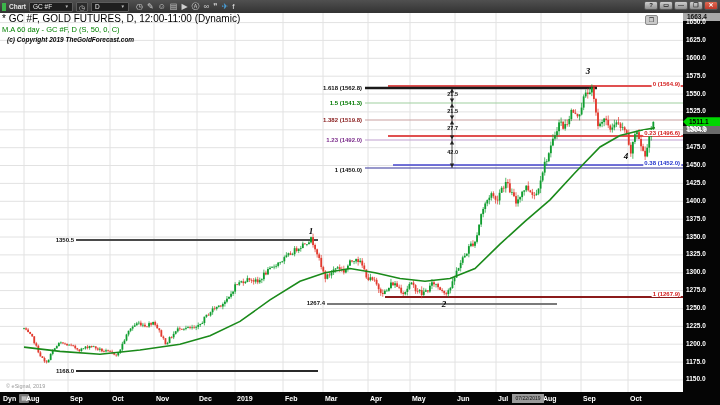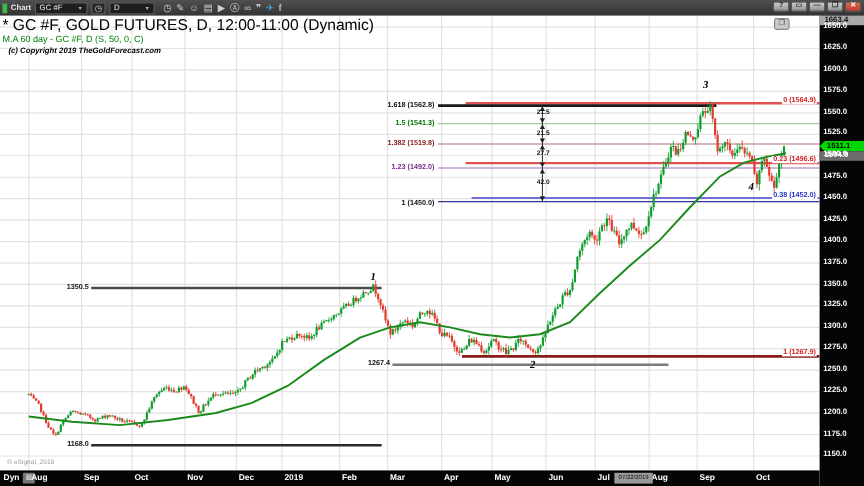--- a/index.html
+++ b/index.html
@@ -43,21 +43,21 @@
   .mlabel{position:absolute;top:3px;color:#fff;font-size:7px;font-weight:bold;line-height:1;}
   .date-tag{position:absolute;left:512px;top:2px;width:32px;height:9px;background:#9a9a9a;
             color:#111;font-size:5px;line-height:9px;text-align:center;z-index:2;}
   
   #labels{position:absolute;left:0;top:0;width:720px;height:405px;pointer-events:none;z-index:10;}
   .clabel{position:absolute;font-weight:bold;white-space:nowrap;line-height:1;}
   .clabel.bgw{background:#fff;padding:0 1px;}
   .clabel.wave{font-family:"Liberation Serif",serif;font-style:italic;}
   
   .titleblock{position:absolute;left:2px;top:14px;z-index:12;line-height:1;}
-  .t1{font-size:13px;color:#000;margin-bottom:2px;}
+  .t1{font-size:10px;color:#000;margin-bottom:2px;}
   .t2{font-size:7.5px;color:#008000;margin-bottom:3px;}
   .t3{font-size:6.5px;color:#000;font-weight:bold;font-style:italic;margin-left:5px;}
   .esignal{position:absolute;left:6px;top:383px;font-size:5.5px;color:#9a9a9a;z-index:12;}
   .restore-btn{position:absolute;left:645px;top:15px;width:13px;height:10px;background:#c9c9c9;
                border:1px solid #8a8a8a;border-radius:2px;color:#333;font-size:6px;
                line-height:8px;text-align:center;z-index:12;}
 </style>
 </head>
 <body>
 

